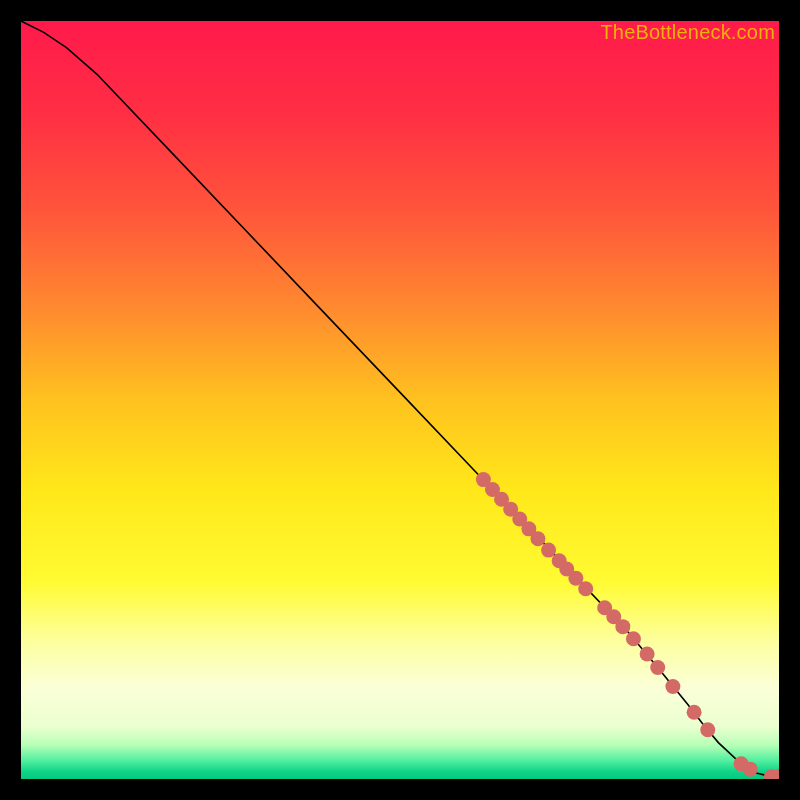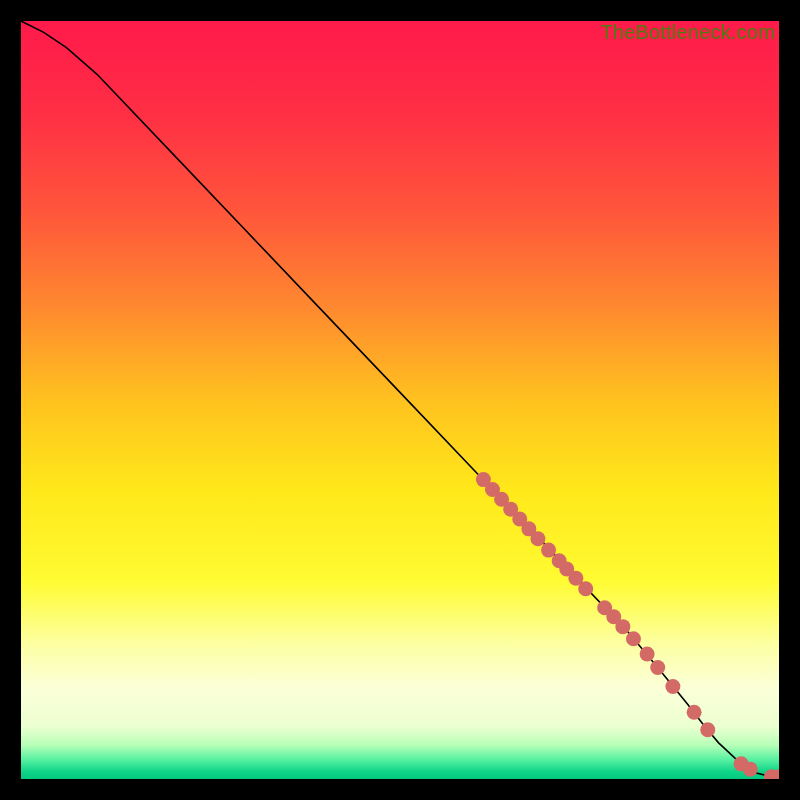--- a/index.html
+++ b/index.html
@@ -23,21 +23,21 @@
     position: absolute;
     left: 0;
     top: 0;
     width: 758px;
     height: 758px;
   }
   .watermark {
     position: absolute;
     top: 0px;
     right: 4px;
-    color: #4d7c0f;
+    color: #eab308;
     font-size: 20px;
     font-weight: 500;
     letter-spacing: 0.2px;
   }
   svg {
     display: block;
   }
   .curve {
     fill: none;
     stroke: #000;

